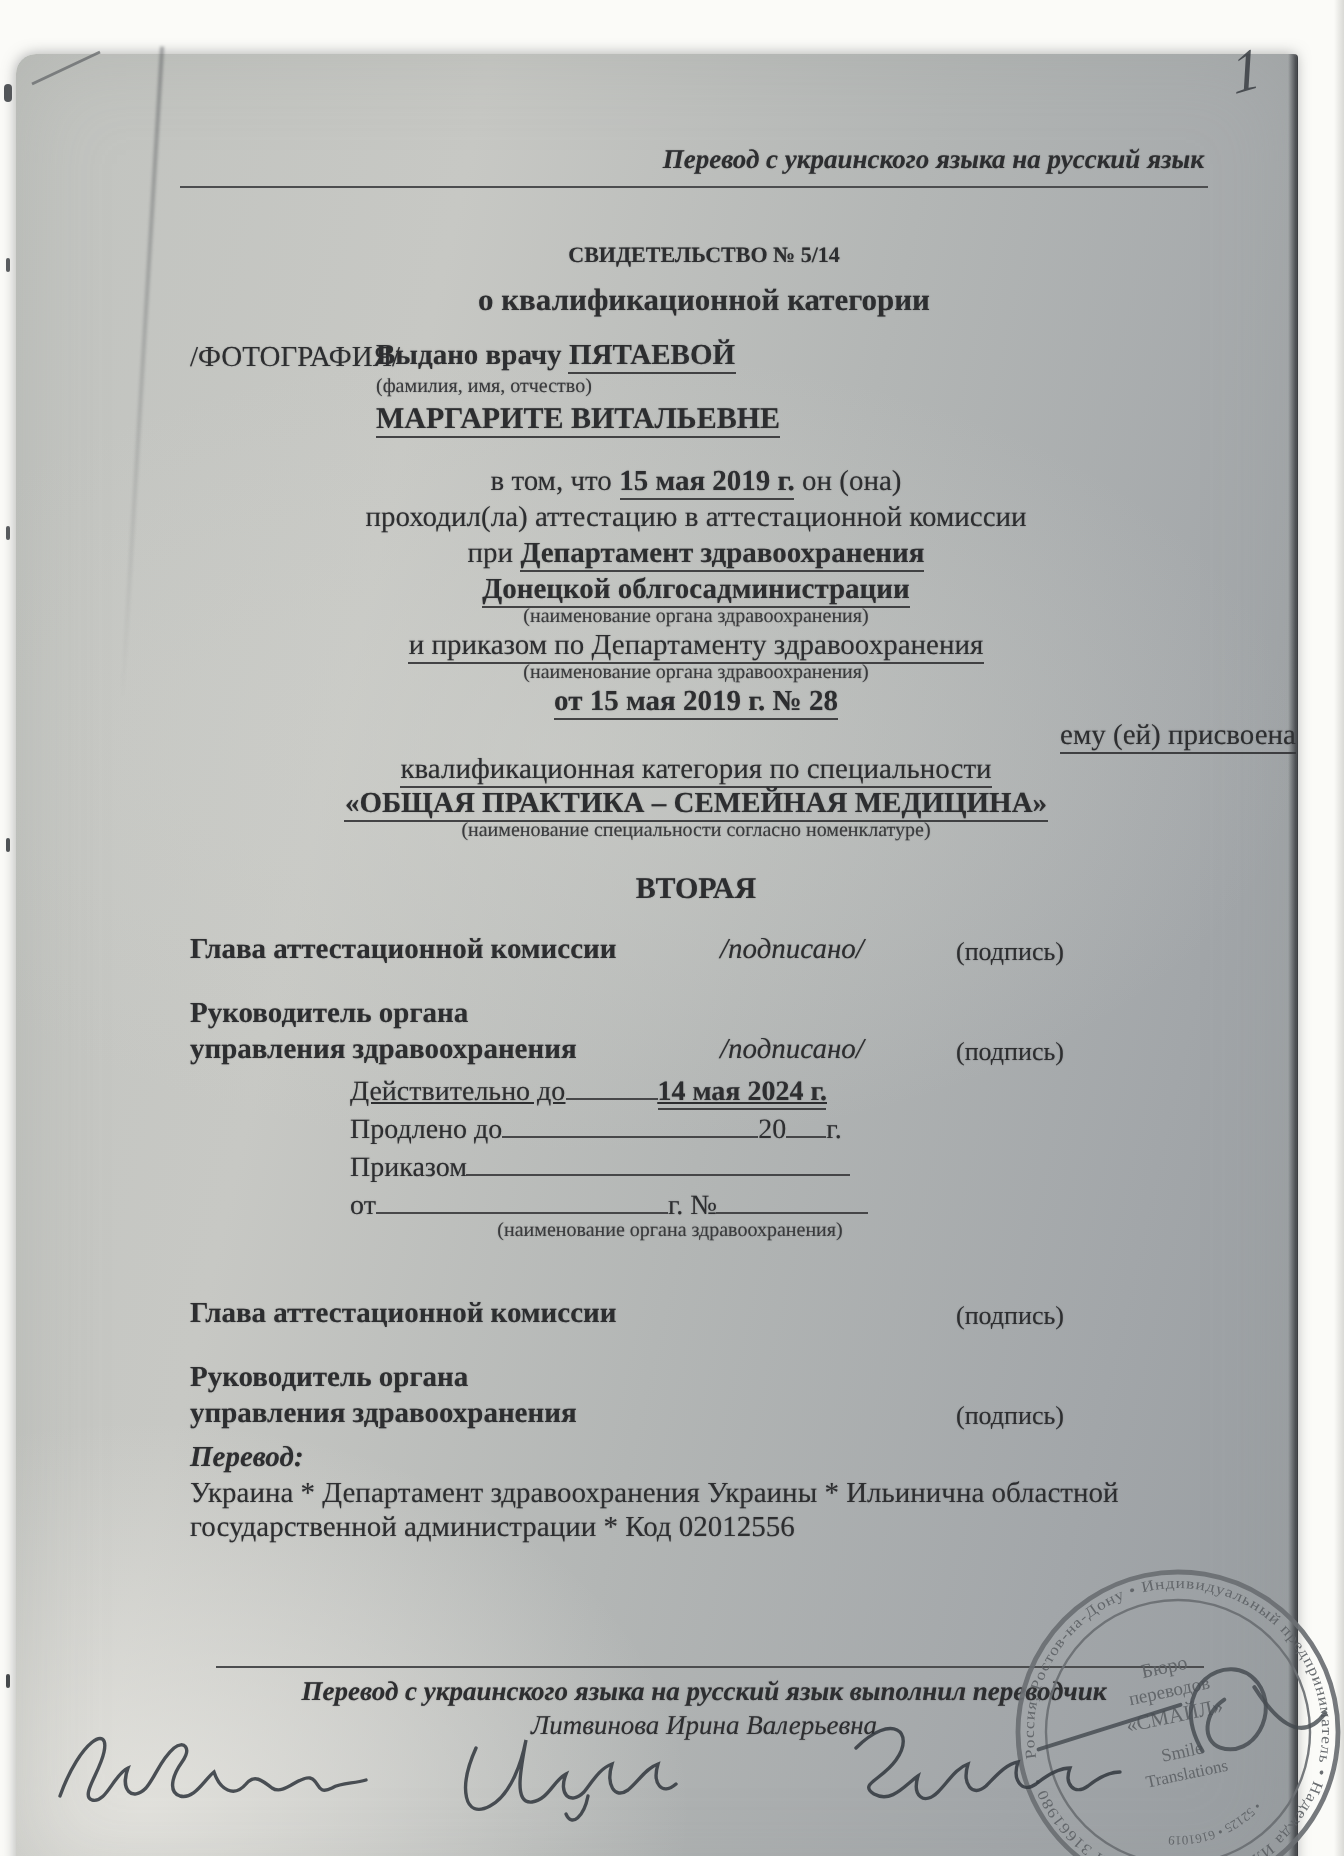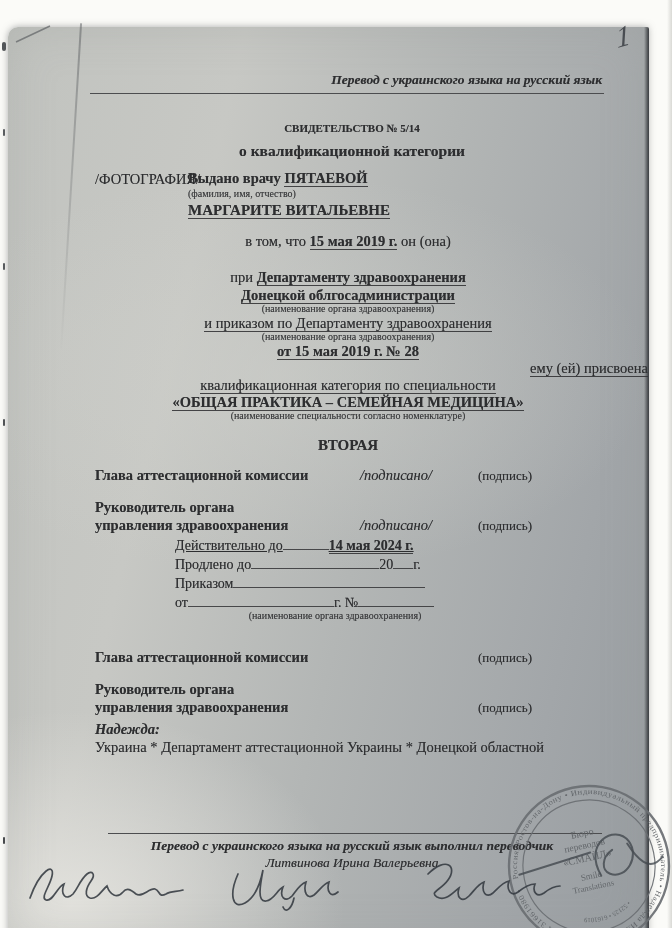--- a/index.html
+++ b/index.html
@@ -67,24 +67,25 @@
     <div class="abs col-issued small" style="top:161px;">(фамилия, имя, отчество)</div>
     <div class="abs col-issued b u2" style="top:175px;font-size:15px;"><span class="u">МАРГАРИТЕ ВИТАЛЬЕВНЕ</span></div>
 
     <div class="abs col-par main" style="top:206px;">
       <span>в том, что</span>
       <span> </span>
       <span class="b u">15 мая 2019 г.</span>
       <span> </span>
       <span>он (она)</span>
     </div>
+    <div class="abs col-par main" style="top:224px;">проходил(ла) аттестацию в аттестационной комиссии</div>
     <div class="abs col-par main" style="top:242px;">
       <span>при</span>
       <span> </span>
-      <span class="b u">Департаменту здравоохранения</span>
+      <span class="b u">Департамент здравоохранения</span>
     </div>
     <div class="abs col-par main" style="top:260px;">
       <span class="b u">Донецкой облгосадминистрации</span>
     </div>
     <div class="abs col-par small" style="top:276px;">(наименование органа здравоохранения)</div>
     <div class="abs col-par main" style="top:288px;">
       <span class="u">и приказом по Департаменту здравоохранения</span>
     </div>
     <div class="abs col-par small" style="top:304px;">(наименование органа здравоохранения)</div>
     <div class="abs col-par main" style="top:316px;">
@@ -125,22 +126,23 @@
       <span>от</span><span class="blank" style="width:146px;"></span><span>г. №</span><span class="blank" style="width:76px;"></span>
     </div>
     <div class="abs small" style="left:162px;top:583px;width:330px;text-align:center;">(наименование органа здравоохранения)</div>
 
     <div class="abs b main" style="left:87px;top:622px;">Глава аттестационной комиссии</div>
     <div class="abs cap" style="left:470px;top:623px;">(подпись)</div>
     <div class="abs b main" style="left:87px;top:654px;">Руководитель органа</div>
     <div class="abs b main" style="left:87px;top:672px;">управления здравоохранения</div>
     <div class="abs cap" style="left:470px;top:673px;">(подпись)</div>
 
-    <div class="abs b i main" style="left:87px;top:694px;">Надежда:</div>
-    <div class="abs main" style="left:87px;top:712px;">Украина * Департамент аттестационной Украины * Донецкой областной</div>
+    <div class="abs b i main" style="left:87px;top:694px;">Перевод:</div>
+    <div class="abs main" style="left:87px;top:712px;">Украина * Департамент здравоохранения Украины * Ильинична областной</div>
+    <div class="abs main" style="left:87px;top:729px;">государственной администрации * Код 02012556</div>
 
     <div class="hrule" style="left:100px;top:806px;width:494px;"></div>
     <div class="abs col-title b i" style="top:811px;font-size:13.5px;">Перевод с украинского языка на русский язык выполнил переводчик</div>
     <div class="abs col-title i" style="top:828px;font-size:13.5px;font-style:italic;">Литвинова Ирина Валерьевна</div>
   </div>
 
   <div class="pagenum">1</div>
 
   <svg class="slash-svg" style="position:absolute;left:8px;top:16px;" width="52" height="32" viewBox="0 0 52 32">
     <line x1="8" y1="26" x2="42" y2="10"></line>

